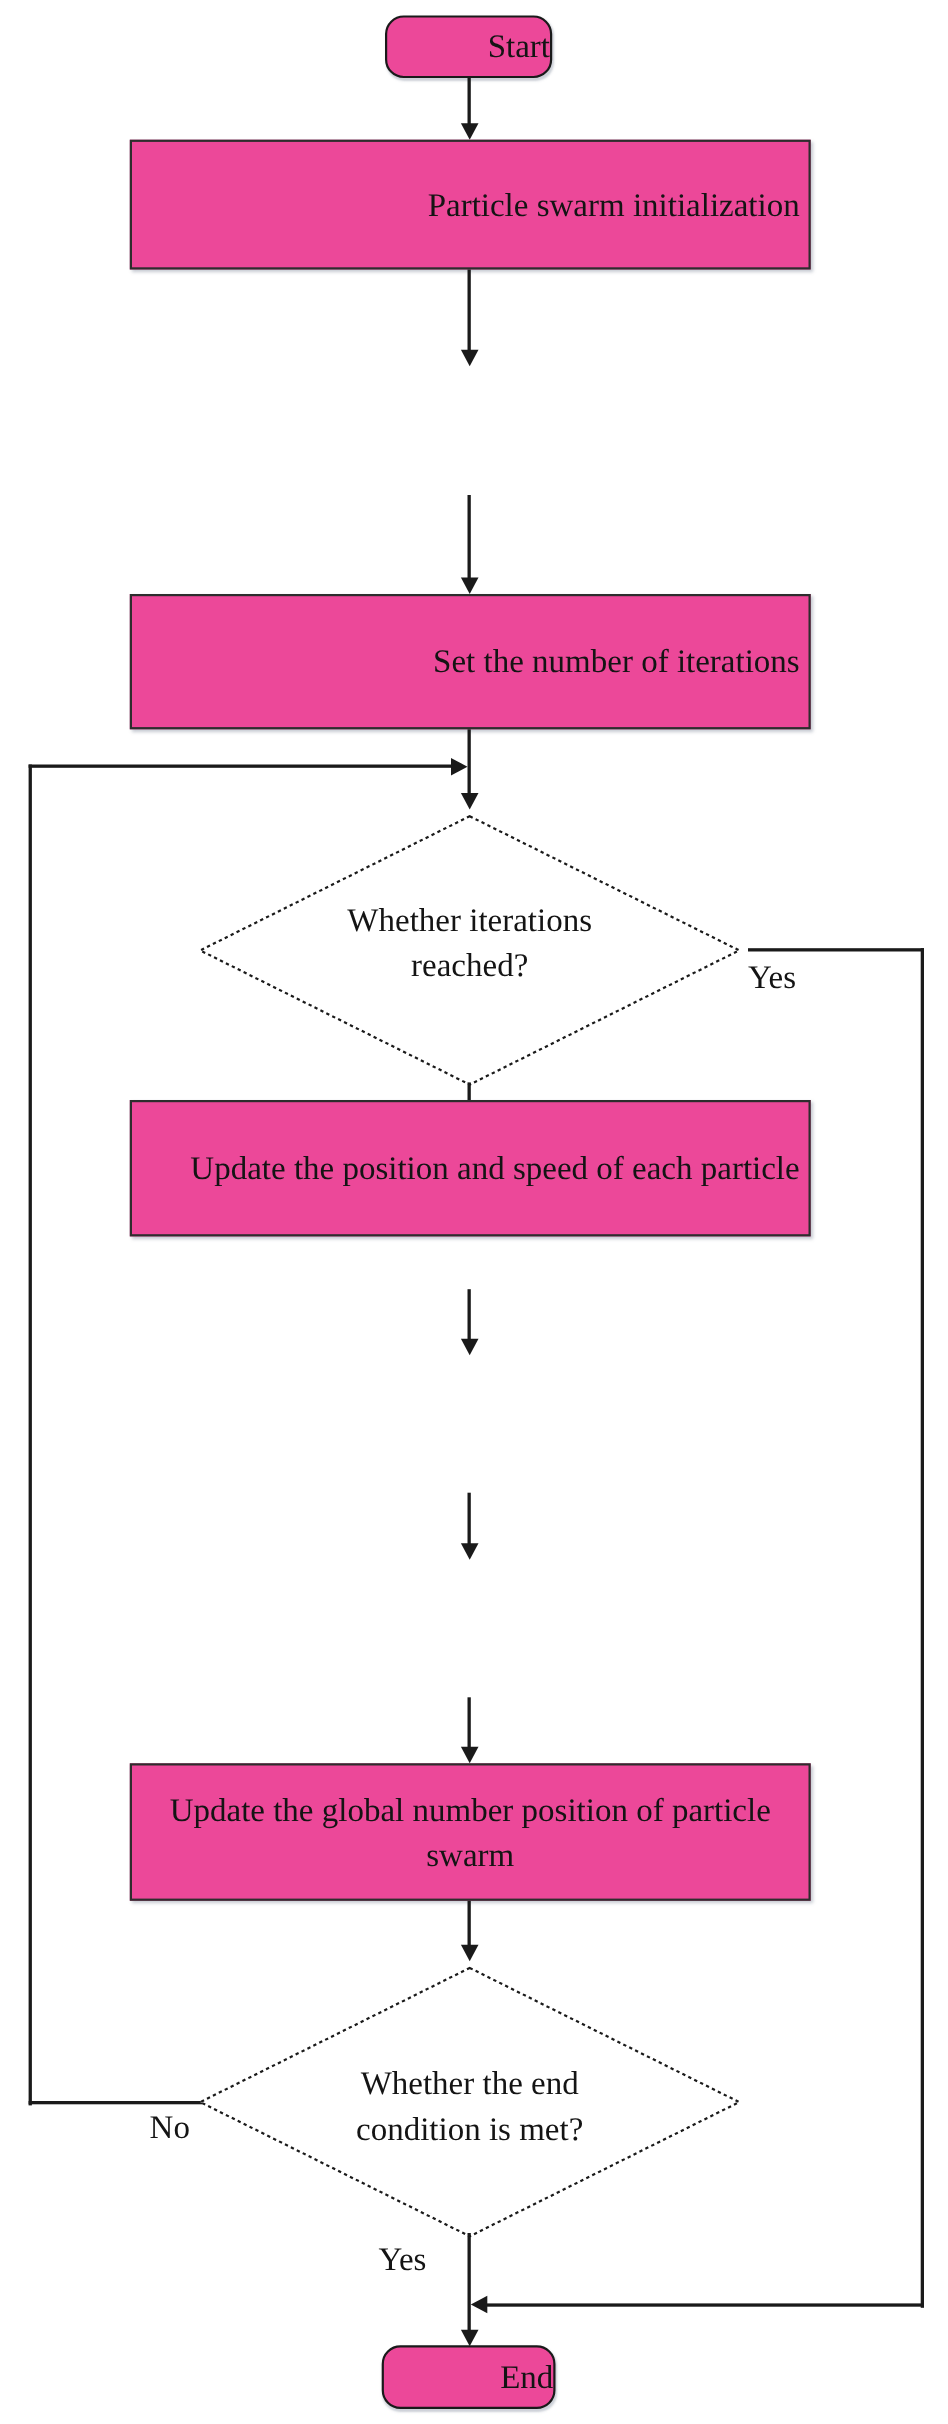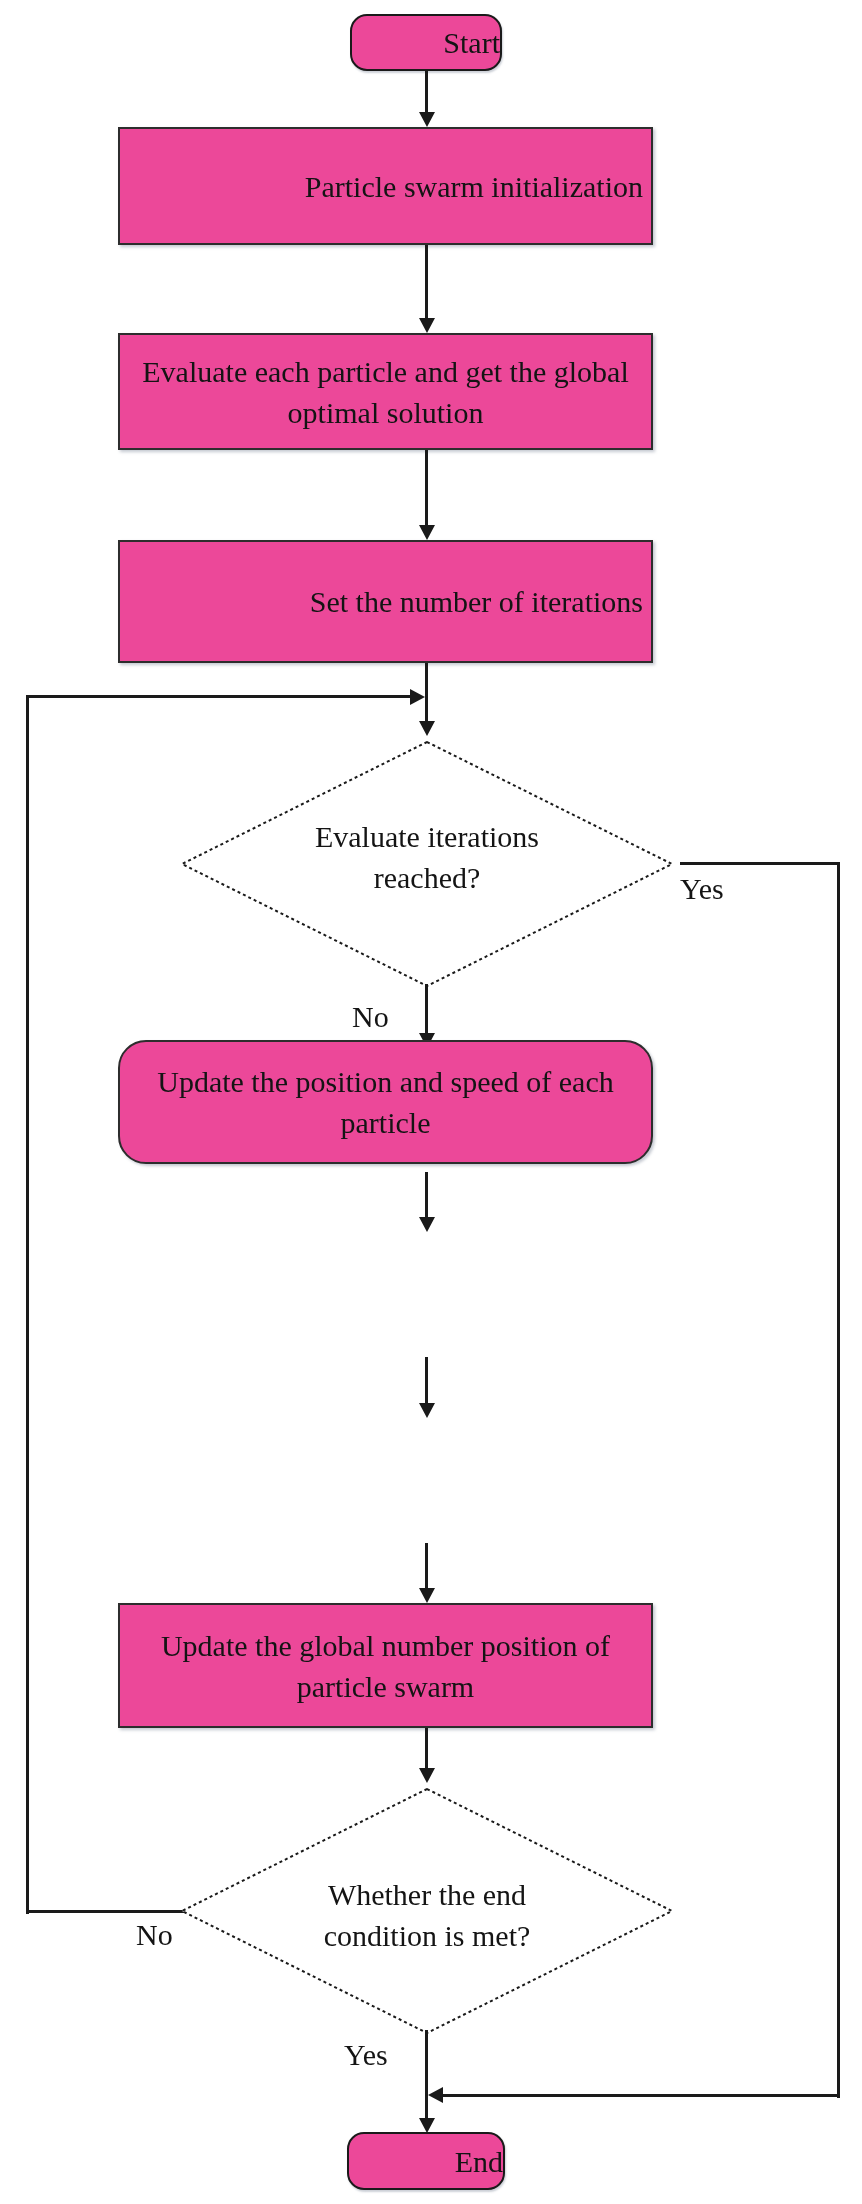--- a/index.html
+++ b/index.html
@@ -10,27 +10,27 @@
   }
   .node {
     position:absolute; display:flex; align-items:center; justify-content:flex-end;
     text-align:center; font-size:30px; line-height:41px; background:#ec4899;
   }
   .terminal {
     border:2.5px solid #1a1a1a; border-radius:17px;
     box-shadow:1px 2px 2px rgba(110,120,140,.35);
   }
   .process {
-    left:118px; width:535px; border:2px solid #2d2d2d; padding:14px 8px;
+    left:118px; width:619px; border:2px solid #2d2d2d; padding:14px 8px;
     box-shadow:2px 2px 3px rgba(110,120,140,.4);
   }
   .pos-b1 { top:127px;  height:118px; }
   .pos-b2 { top:333px;  height:117px; }
   .pos-b3 { top:540px;  height:123px; }
-  .pos-b4 { top:1040px; height:124px;border-radius:28px; }
+  .pos-b4 { top:1000px; height:124px; }
   .pos-b5 { top:1232px; height:125px; }
   .pos-b6 { top:1418px; height:125px; }
   .pos-b7 { top:1603px; height:125px; }
   .pos-start { left:350px; top:14px;   width:152px; height:57px; }
   .pos-end   { left:347px; top:2132px; width:158px; height:58px; }
   .vline, .hline { position:absolute; background:#1a1a1a; }
   .vline { width:3px; }
   .hline { height:3px; }
   .arr-down {
     position:absolute; width:0; height:0;
@@ -63,43 +63,40 @@
   <div class="vline" style="left:425px; top:70px; height:44px;"></div>
   <div class="arr-down" style="left:419px; top:112px;"></div>
 
   <div class="node process pos-b1">
     <span>Particle swarm initialization</span>
   </div>
 
   <div class="vline" style="left:425px; top:245px; height:74px;"></div>
   <div class="arr-down" style="left:419px; top:318px;"></div>
 
-  <div class="node process pos-b2">
-    <span>Evaluate each particle and get the global optimal solution</span>
-  </div>
 
   <div class="vline" style="left:425px; top:450px; height:76px;"></div>
   <div class="arr-down" style="left:419px; top:525px;"></div>
 
   <div class="node process pos-b3">
     <span>Set the number of iterations</span>
   </div>
 
   <div class="vline" style="left:425px; top:663px; height:60px;"></div>
   <div class="arr-down" style="left:419px; top:721px;"></div>
 
   <div class="hline" style="left:26px; top:695px; width:384px;"></div>
   <div class="arr-right" style="left:410px; top:689px;"></div>
   <div class="vline" style="left:26px; top:695px; height:1219px;"></div>
   <div class="hline" style="left:26px; top:1910px; width:158px;"></div>
 
   <svg class="dsvg" style="left:172px; top:736px;" width="510" height="256" viewBox="0 0 510 256">
     <polygon points="255,6 500,128 255,250 10,128" fill="#ffffff" stroke="#1a1a1a" stroke-width="2" stroke-dasharray="3 3"></polygon>
   </svg>
-  <div class="dtext" style="left:262px; top:816px; width:330px;">Evaluate iterations reached?</div>
+  <div class="dtext" style="left:262px; top:816px; width:330px;">Whether iterations reached?</div>
 
   <div class="hline" style="left:680px; top:862px; width:160px;"></div>
   <div class="lbl" style="left:680px; top:872px;">Yes</div>
   <div class="vline" style="left:837px; top:862px; height:1236px;"></div>
 
   <div class="vline" style="left:425px; top:984px; height:50px;"></div>
   <div class="arr-down" style="left:419px; top:1033px;"></div>
   <div class="lbl" style="left:352px; top:1000px;">No</div>
 
   <div class="node process pos-b4">

